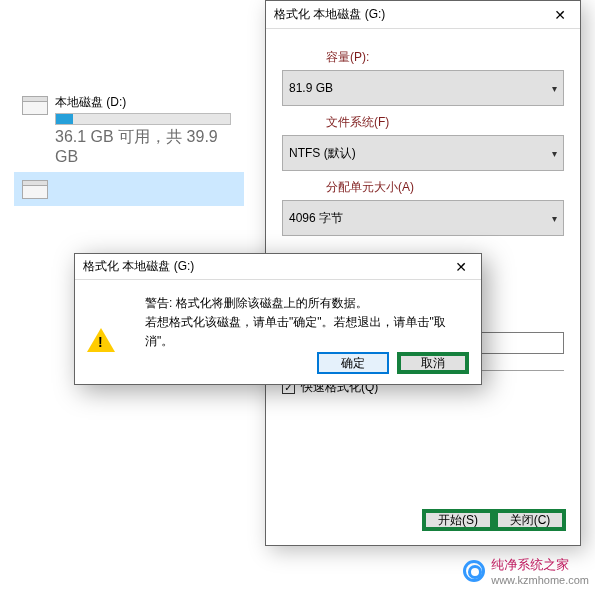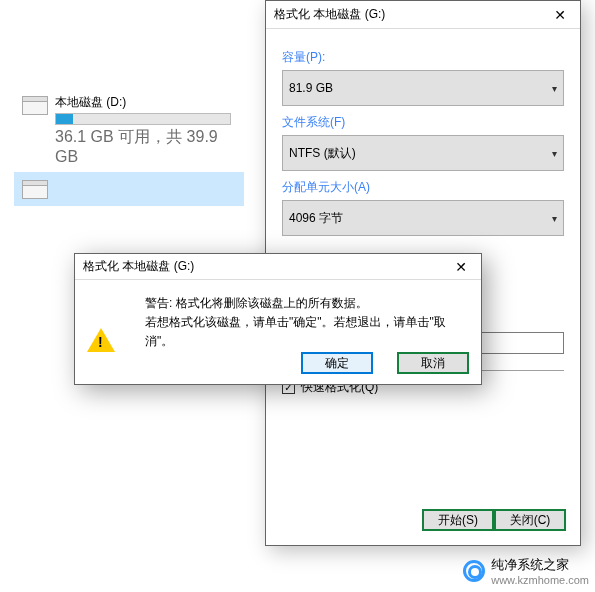--- a/index.html
+++ b/index.html
@@ -15,43 +15,43 @@
     .drive-name { color: #000; margin-bottom: 2px; }
     .progress { width: 176px; height: 12px; border: 1px solid #bcbcbc; background: #e6e6e6; margin-bottom: 2px; }
     .progress-fill { height: 100%; background: #26a0da; }
     .drive-status { color: #6d6d6d; font-size: 16px; }
 
     .format-window { position: absolute; left: 265px; top: 0; width: 316px; height: 546px; background: #fff; border: 1px solid #646464; box-shadow: 5px 5px 20px rgba(0,0,0,0.25); }
     .titlebar { height: 28px; display: flex; align-items: center; padding-left: 8px; color: #000; border-bottom: 1px solid #dcdcdc; }
     .title-text { flex: 1; }
     .close-x { width: 40px; height: 100%; display: flex; align-items: center; justify-content: center; font-size: 14px; color: #000; }
     .content { padding: 12px 16px; }
-    .label { color: #3b82f6; margin-top: 8px; margin-bottom: 4px; }
+    .label { color: #7f1d1d; margin-top: 8px; margin-bottom: 4px; margin-left: 44px; }
     .dropdown { width: 100%; height: 36px; border: 1px solid #adadad; background: #e1e1e1; display: flex; align-items: center; padding: 0 6px; justify-content: space-between; }
     .chev { font-size: 10px; color: #333; }
     .textin { width: 100%; height: 22px; border: 1px solid #7a7a7a; background: #fff; padding: 0 6px; display: flex; align-items: center; }
     .divider { border: none; border-top: 1px solid #a0a0a0; margin: 16px 0 8px; }
     .chk { display: flex; align-items: center; gap: 6px; }
     .chk-box { width: 13px; height: 13px; border: 1px solid #333; display: flex; align-items: center; justify-content: center; font-size: 10px; color: #000; }
     .btn-row { position: absolute; bottom: 14px; right: 14px; display: flex; }
-    .btn { min-width: 72px; height: 22px; border: 2px solid #15803d; background: #e1e1e1; display: flex; align-items: center; justify-content: center; }
+    .btn { min-width: 72px; height: 22px; border: 4px solid #15803d; background: #e1e1e1; display: flex; align-items: center; justify-content: center; }
 
     .dialog { position: absolute; left: 74px; top: 253px; width: 408px; height: 132px; background: #fff; border: 1px solid #646464; box-shadow: 6px 6px 24px rgba(0,0,0,0.35); }
     .dlg-title { height: 26px; border-bottom: 1px solid #dcdcdc; display: flex; align-items: center; padding-left: 8px; }
     .dlg-body { padding: 14px 12px; display: flex; gap: 30px; align-items: flex-end; }
     .warn-icon { width: 0; height: 0; border-left: 14px solid transparent; border-right: 14px solid transparent; border-bottom: 24px solid #ffcc00; position: relative; margin-top: 4px; }
     .warn-icon::after { content: "!"; position: absolute; left: -3px; top: 6px; font-weight: bold; color: #000; font-size: 14px; }
     .dlg-text { flex: 1; line-height: 1.6; }
-    .dlg-btns { position: absolute; bottom: 10px; right: 12px; display: flex; gap: 24px; border-radius: 10px; }
+    .dlg-btns { position: absolute; bottom: 10px; right: 12px; display: flex; gap: 8px; border-radius: 10px; }
     .btn.primary { border: 2px solid #0078d7; background: #e5f1fb; }
 
     .watermark { position: absolute; right: 6px; bottom: 6px; display: flex; align-items: center; gap: 6px; }
     .wm-circle { width: 22px; height: 22px; border-radius: 50%; border: 3px solid #3399ff; position: relative; }
     .wm-circle::after { content: ""; position: absolute; width: 8px; height: 8px; border: 3px solid #3399ff; border-radius: 50%; left: 2px; top: 2px; }
-    .wm-text { color: #000000; font-size: 13px; }
+    .wm-text { color: #be185d; font-size: 13px; }
     .wm-sub { color: #888; font-size: 11px; }
   </style>
 </head>
 <body>
 
 <div class="drives">
   <div class="drive">
     <div class="drive-icon">
         <div class="top"></div>
         <div class="bot"></div>

